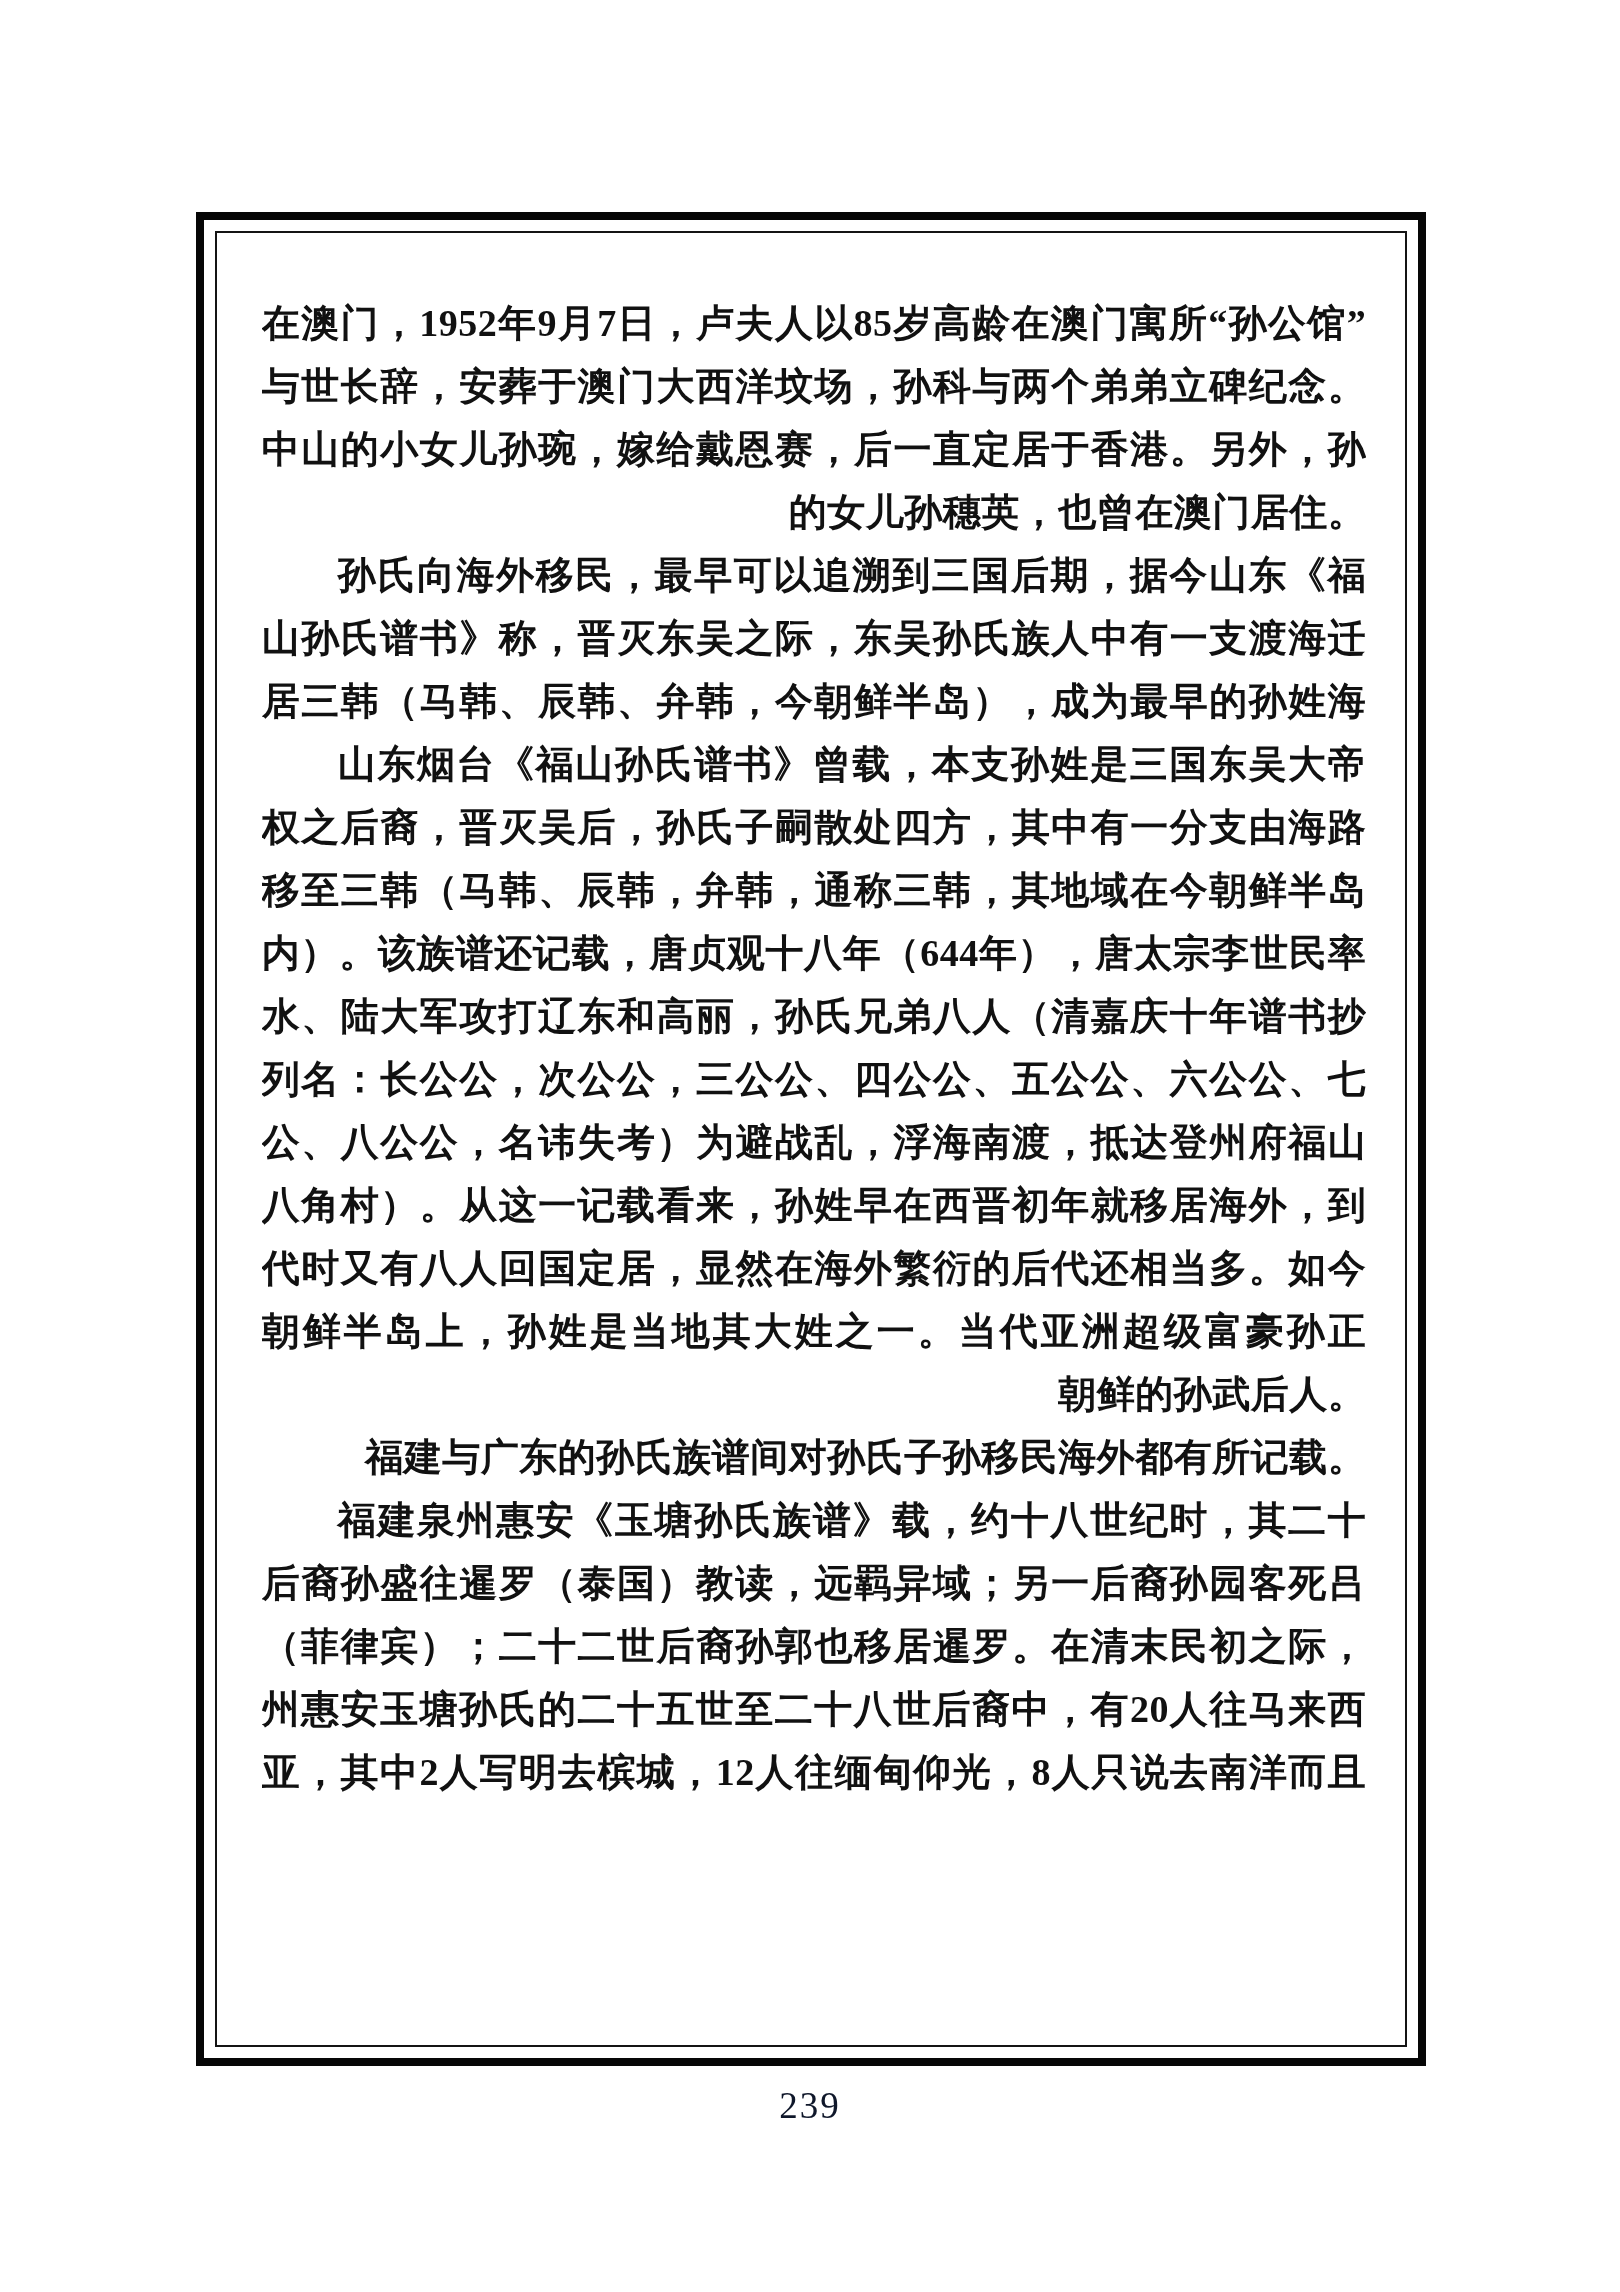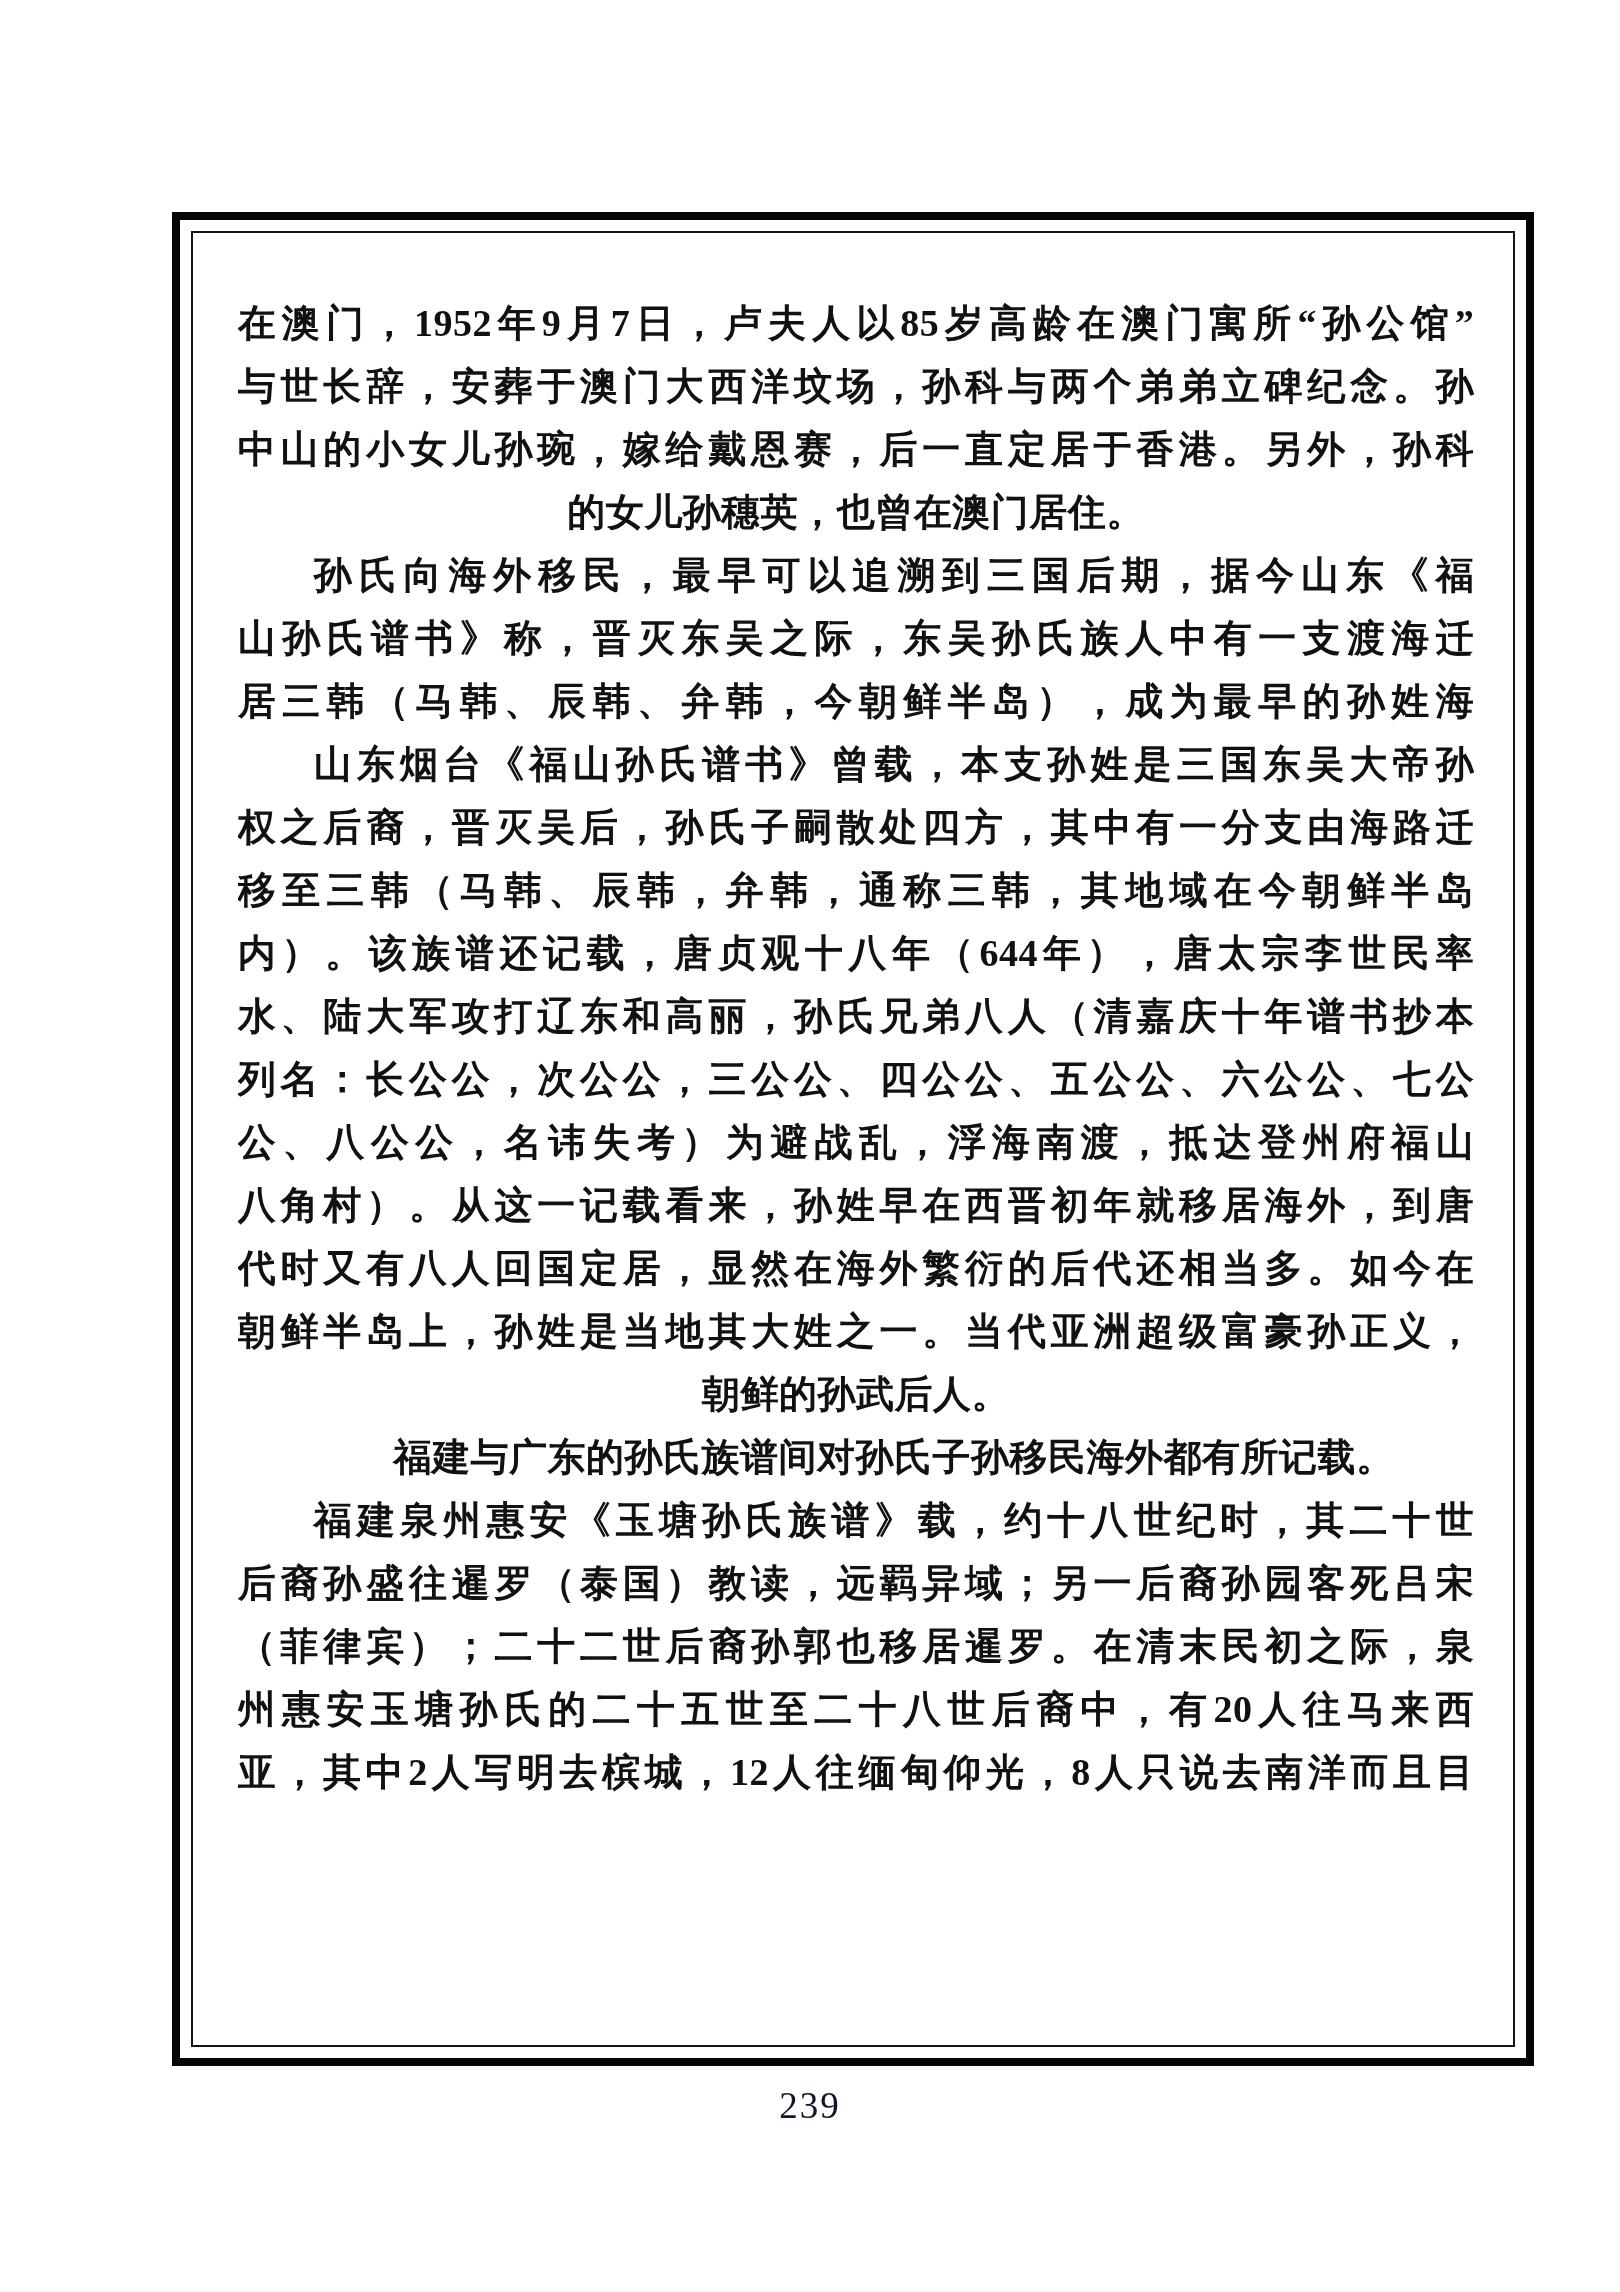--- a/index.html
+++ b/index.html
@@ -11,23 +11,23 @@
     position: relative;
     width: 1620px;
     height: 2293px;
     background: #ffffff;
     font-family: "Liberation Serif", "DejaVu Serif", serif;
     color: #111111;
     overflow: hidden;
   }
   .frame-outer {
     position: absolute;
-    left: 172px;
+    left: 196px;
     top: 212px;
-    width: 1362px;
+    width: 1230px;
     height: 1854px;
     border: 8.8px solid #060606;
     box-sizing: border-box;
   }
   .frame-inner {
     position: absolute;
     left: 10.8px;
     top: 10.8px;
     right: 10.8px;
     bottom: 10.8px;
@@ -39,21 +39,21 @@
     right: 39px;
     top: 59px;
     font-size: 38px;
     font-weight: 700;
     letter-spacing: 0.5px;
   }
   .line {
     height: 63px;
     line-height: 63px;
     overflow: hidden;
-    text-align: center;
+    text-align: right;
     white-space: nowrap;
   }
   .line.j {
     text-align: justify;
     text-align-last: justify;
     white-space: normal;
   }
   .line.ind {
     text-indent: 2em;
   }

